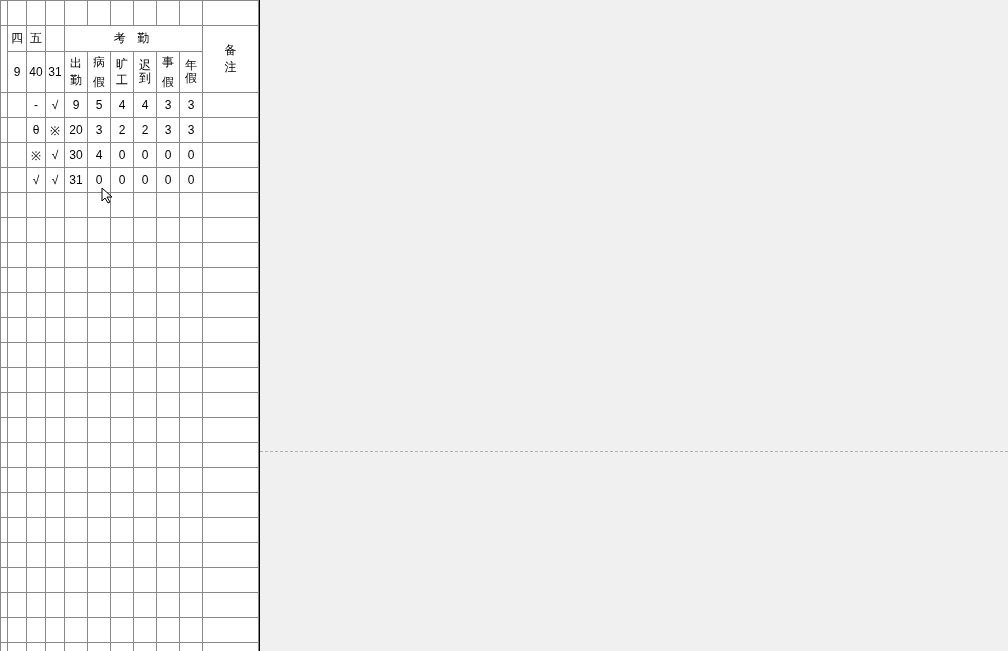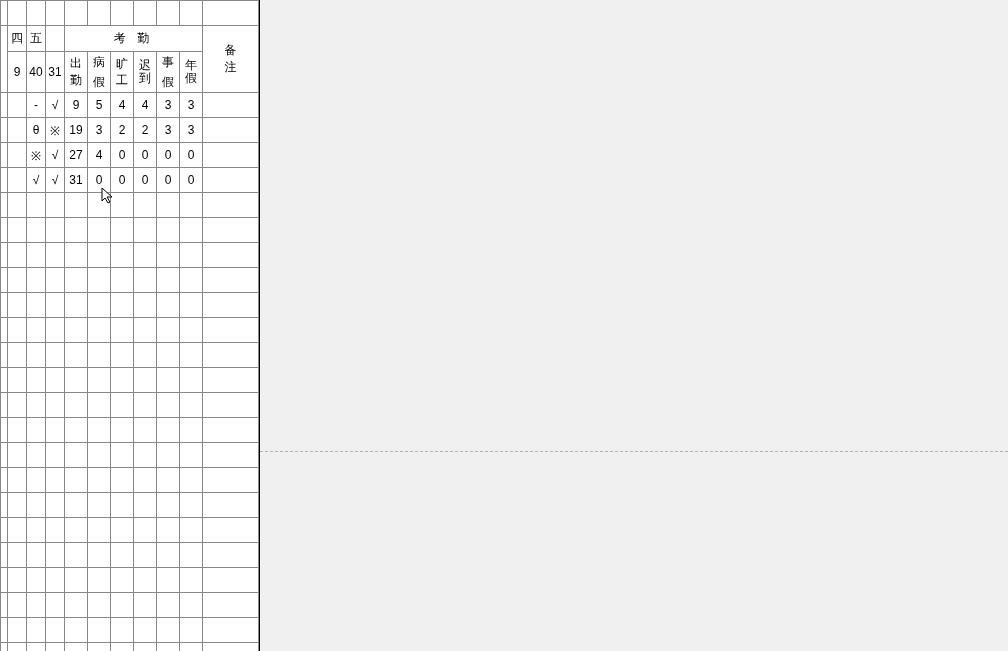--- a/index.html
+++ b/index.html
@@ -75,34 +75,34 @@
             <td>4</td>
             <td>3</td>
             <td>3</td>
             <td></td>
           </tr>
           <tr>
             <td class="w-edge"></td>
             <td></td>
             <td>θ</td>
             <td>※</td>
-            <td>19</td>
+            <td>20</td>
             <td>3</td>
             <td>2</td>
             <td>2</td>
             <td>3</td>
             <td>3</td>
             <td></td>
           </tr>
           <tr>
             <td class="w-edge"></td>
             <td></td>
             <td>※</td>
             <td>√</td>
-            <td>27</td>
+            <td>30</td>
             <td>4</td>
             <td>0</td>
             <td>0</td>
             <td>0</td>
             <td>0</td>
             <td></td>
           </tr>
           <tr>
             <td class="w-edge"></td>
             <td></td>

